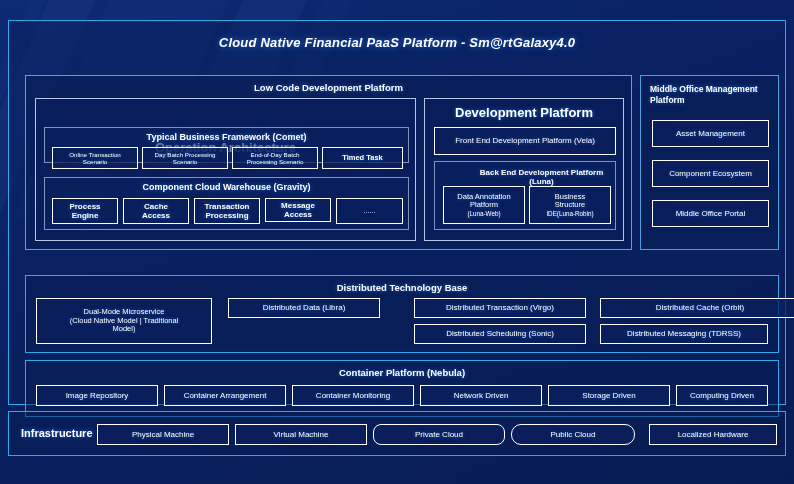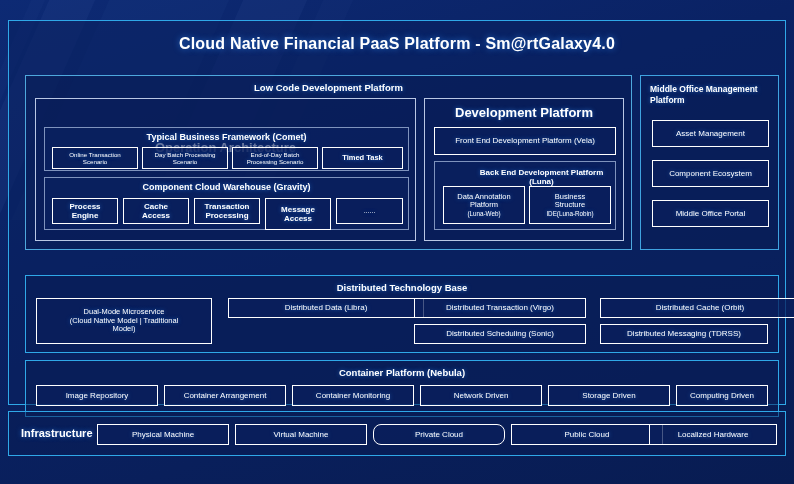--- a/index.html
+++ b/index.html
@@ -56,25 +56,26 @@
     width: 778px;
     height: 385px;
     border: 1px solid #2fa8e8;
   }
 
   #page-title {
     position: absolute;
     left: 0; right: 0;
     top: 14px;
     text-align: center;
-    font-size: 16px;
+    font-size: 13px;
     font-weight: bold;
     letter-spacing: .2px;
     color: #ffffff;
     text-shadow: 0 0 6px rgba(40,120,220,.9);
+    font-style: italic;
   }
 
   
   #lowcode-panel {
     left: 16px;  top: 54px;  width: 607px; height: 175px;
     border: 1px solid #4ea8dd;
     background: rgba(8, 28, 84, 0.5);
   }
   #middle-office-panel {
     left: 631px; top: 54px; width: 139px; height: 175px;
@@ -222,21 +223,21 @@
   <div class="frame" id="main-panel">
 
     <div id="page-title">Cloud Native Financial PaaS Platform - Sm@rtGalaxy4.0</div>
 
     <div class="frame" id="lowcode-panel">
       <div class="panel-heading">Low Code Development Platform</div>
 
       <div class="sub-panel" id="operation-arch">
         <div class="sub-title">Operation Architecture</div>
 
-        <div class="group-box" style="left:8px; top:28px; width:365px; height:44px;">
+        <div class="group-box" style="left:8px; top:28px; width:365px; height:36px;">
           <div class="group-title">Typical Business Framework (Comet)</div>
           <div class="cell f6" style="left:7px; top:19px; width:86px; height:22px;">
             <span>
               <span class="line">Online Transaction</span>
               <span class="line">Scenario</span>
             </span>
           </div>
           <div class="cell f6" style="left:97px; top:19px; width:86px; height:22px;">
             <span>
               <span class="line">Day Batch Processing</span>
@@ -267,21 +268,21 @@
               <span class="line">Cache</span>
               <span class="line">Access</span>
             </span>
           </div>
           <div class="cell f8 bold" style="left:149px; top:20px; width:66px; height:26px;">
             <span>
               <span class="line">Transaction</span>
               <span class="line">Processing</span>
             </span>
           </div>
-          <div class="cell f8 bold" style="left:220px; top:20px; width:66px; height:32px;">
+          <div class="cell f8 bold" style="left:220px; top:20px; width:66px; height:24px;">
             <span>
               <span class="line">Message</span>
               <span class="line">Access</span>
             </span>
           </div>
           <div class="cell f7" style="left:291px; top:20px; width:67px; height:26px;">
             <span class="line">......</span>
           </div>
         </div>
       </div>
@@ -324,21 +325,21 @@
       <div class="panel-heading">Distributed Technology Base</div>
 
       <div class="cell f75" style="left:10px; top:22px; width:176px; height:46px;">
         <span>
           <span class="line">Dual-Mode Microservice</span>
           <span class="line">(Cloud Native Model | Traditional</span>
           <span class="line">Model)</span>
         </span>
       </div>
 
-      <div class="cell f8" style="left:202px; top:22px; width:196px; height:20px;">Distributed Data (Libra)</div>
+      <div class="cell f8" style="left:202px; top:22px; width:152px; height:20px;">Distributed Data (Libra)</div>
       <div class="cell f8" style="left:388px; top:22px; width:172px; height:20px;">Distributed Transaction (Virgo)</div>
       <div class="cell f8" style="left:574px; top:22px; width:200px; height:20px;">Distributed Cache (Orbit)</div>
 
       <div class="cell f8" style="left:388px; top:48px; width:172px; height:20px;">Distributed Scheduling (Sonic)</div>
       <div class="cell f8" style="left:574px; top:48px; width:168px; height:20px;">Distributed Messaging (TDRSS)</div>
     </div>
 
     <div class="frame" id="container-panel">
       <div class="panel-heading">Container Platform (Nebula)</div>
       <div class="cell f8" style="left:10px;  top:24px; width:122px; height:21px;">Image Repository</div>
@@ -349,17 +350,17 @@
       <div class="cell f8" style="left:650px; top:24px; width:92px;  height:21px;">Computing Driven</div>
     </div>
 
   </div>
 
   <div class="frame" id="infrastructure-panel">
     <div id="infra-label">Infrastructure</div>
     <div class="cell f8" style="left:88px;  top:12px; width:132px; height:21px;">Physical Machine</div>
     <div class="cell f8" style="left:226px; top:12px; width:132px; height:21px;">Virtual Machine</div>
     <div class="cell f8" style="left:364px; top:12px; width:132px; height:21px;border-radius:8px;">Private Cloud</div>
-    <div class="cell f8" style="left:502px; top:12px; width:152px; height:21px;">Public Cloud</div>
+    <div class="cell f8" style="left:502px; top:12px; width:124px; height:21px;border-radius:10px;">Public Cloud</div>
     <div class="cell f8" style="left:640px; top:12px; width:128px; height:21px;">Localized Hardware</div>
   </div>
 
 </div>
 
 </body></html>

